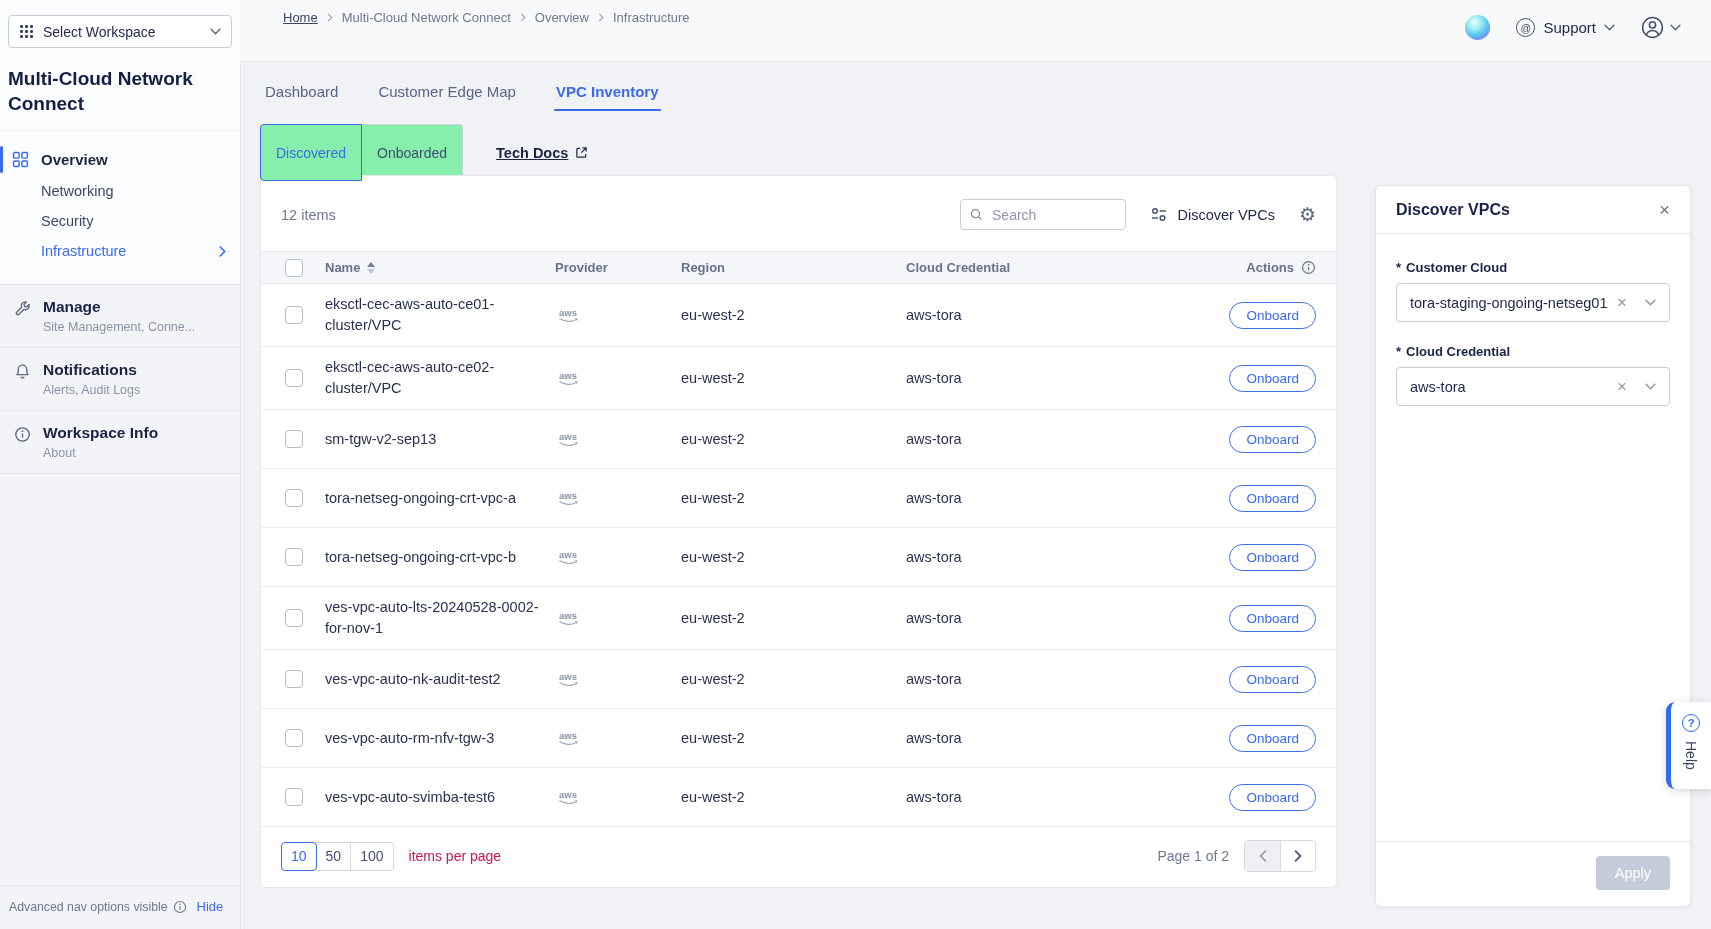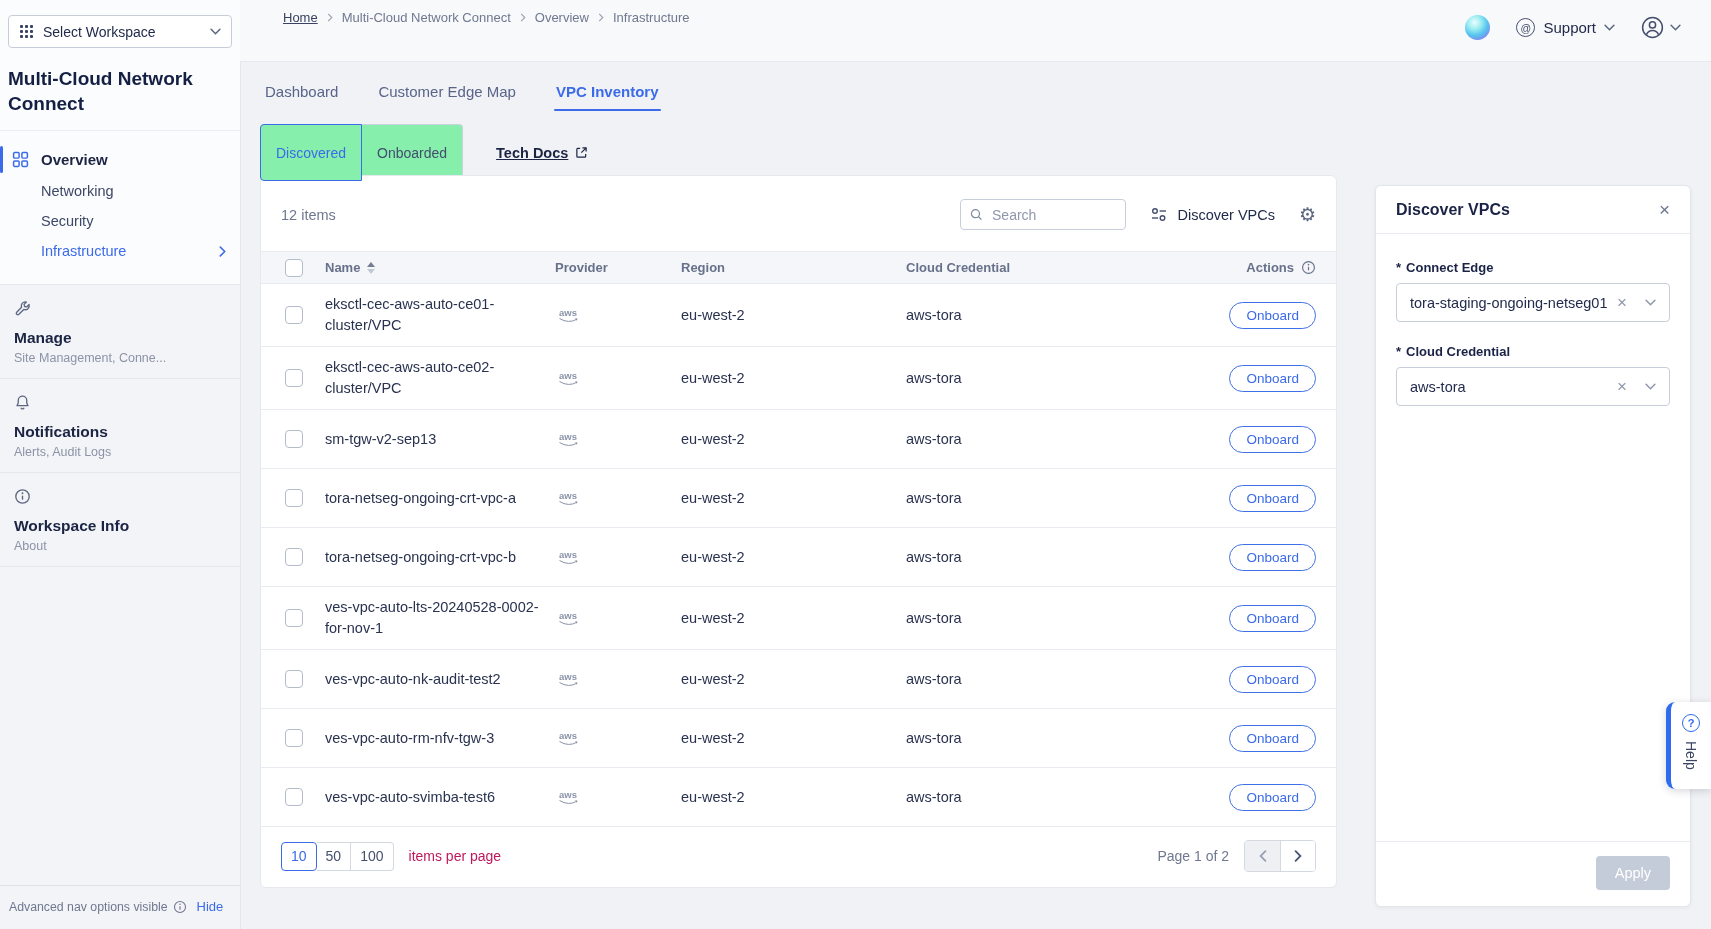--- a/index.html
+++ b/index.html
@@ -21,21 +21,21 @@
     color:#222b4c;cursor:pointer;}
   .workspace-select .chev{margin-left:auto;display:flex;}
   .sidebar-title{margin:18px 8px 14px;font-size:19px;line-height:25px;font-weight:700;color:#141f44;}
   .nav-main{border-top:1px solid #eceef2;padding:12px 0 18px;}
   .nav-overview{display:flex;align-items:center;gap:12px;padding:8px 14px 8px 12px;position:relative;cursor:pointer;}
   .active-bar{position:absolute;left:0;top:3px;bottom:3px;width:3px;background:#3b6be8;border-radius:2px;}
   .nav-overview .label{font-size:15px;font-weight:700;color:#1c2444;}
   .nav-sub{padding:7px 14px 7px 41px;font-size:14.5px;color:#3d4766;display:flex;align-items:center;cursor:pointer;}
   .nav-sub.active{color:#3b6be8;}
   .nav-sub .chev-r{margin-left:auto;display:flex;}
-  .side-section{background:#f3f4f7;border-top:1px solid #e4e7ec;padding:13px 14px;display:flex;gap:12px;cursor:pointer;flex-direction:column;}
+  .side-section{background:#f3f4f7;border-top:1px solid #e4e7ec;padding:13px 14px;display:flex;gap:12px;cursor:pointer;}
   .side-section .icon-col{padding-top:2px;display:flex;align-items:flex-start;}
   .side-section .t{font-size:15.5px;font-weight:700;color:#1c2444;}
   .side-section .s{font-size:12.5px;color:#8b93a7;margin-top:4px;white-space:nowrap;}
   .side-filler{flex:1;background:#f3f4f7;border-top:1px solid #e4e7ec;}
   .sidebar-footer{background:#f3f4f7;border-top:1px solid #dfe2e8;padding:13px 9px 15px;
     font-size:12.3px;color:#6f7890;display:flex;align-items:center;gap:5px;white-space:nowrap;}
   .hide-link{color:#3b6be8;margin-left:5px;font-size:13px;cursor:pointer;}
 
   
   .topbar{position:absolute;left:240px;top:0;width:1471px;height:62px;background:#f8f9fb;
@@ -582,21 +582,21 @@
     </section>
 
     <section class="side-panel">
       <div class="panel-header">
         <span class="panel-title">Discover VPCs</span>
         <button class="panel-close">×</button>
       </div>
       <div class="panel-body">
         <div class="field-label">
           <span>*</span>
-          <span>Connect Edge</span>
+          <span>Customer Cloud</span>
         </div>
         <div class="select">
           <span>tora-staging-ongoing-netseg01</span>
           <span class="clear-x">×</span>
           <span class="chev">
             <svg width="11" height="7" viewBox="0 0 10 6">
                 <path d="M1 1l4 4 4-4" fill="none" stroke="#8f97ab" stroke-width="1.4" stroke-linecap="round"></path>
               </svg>
           </span>
         </div>

